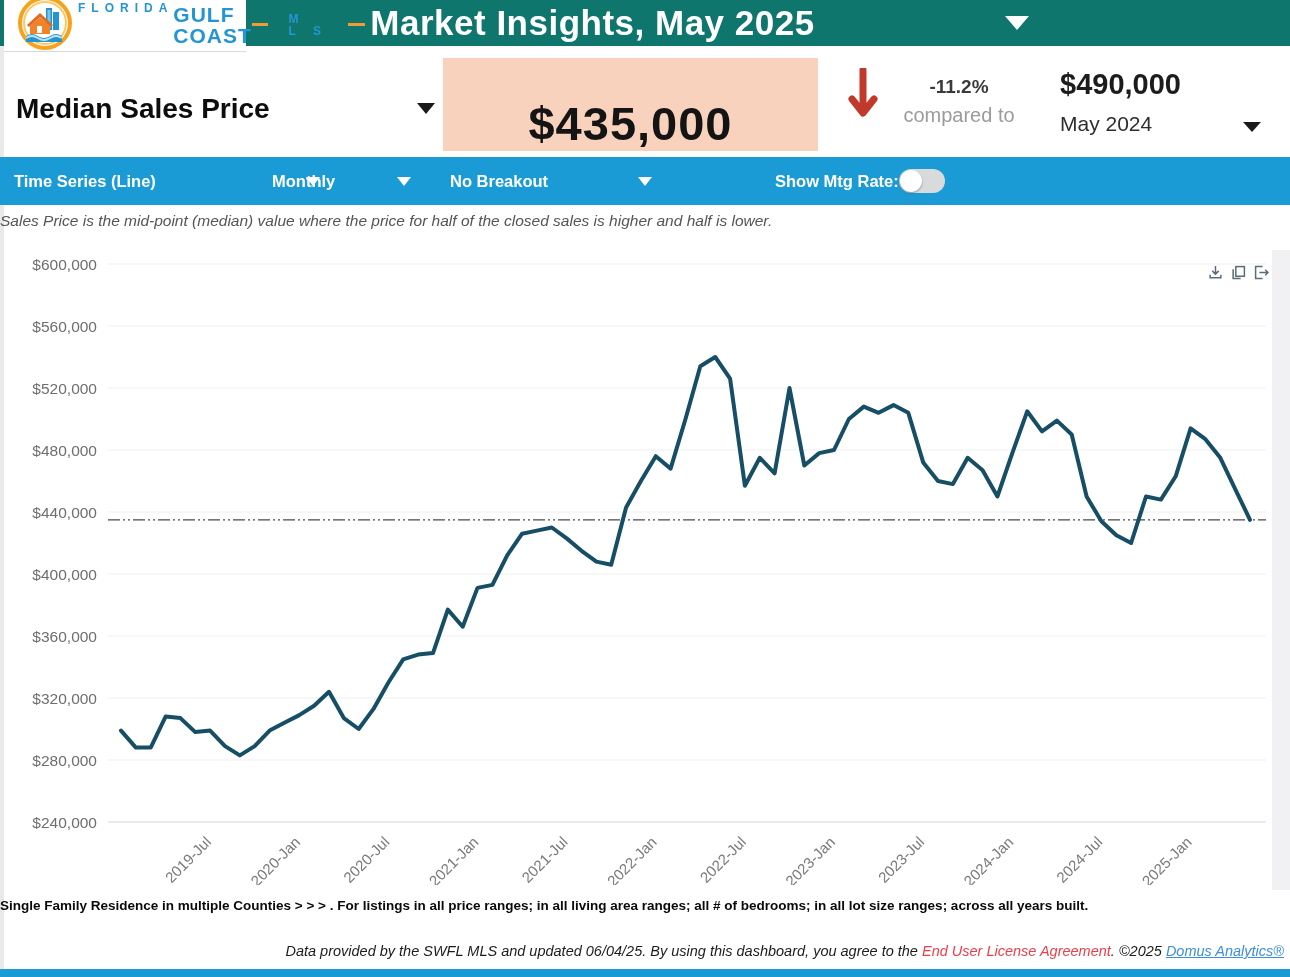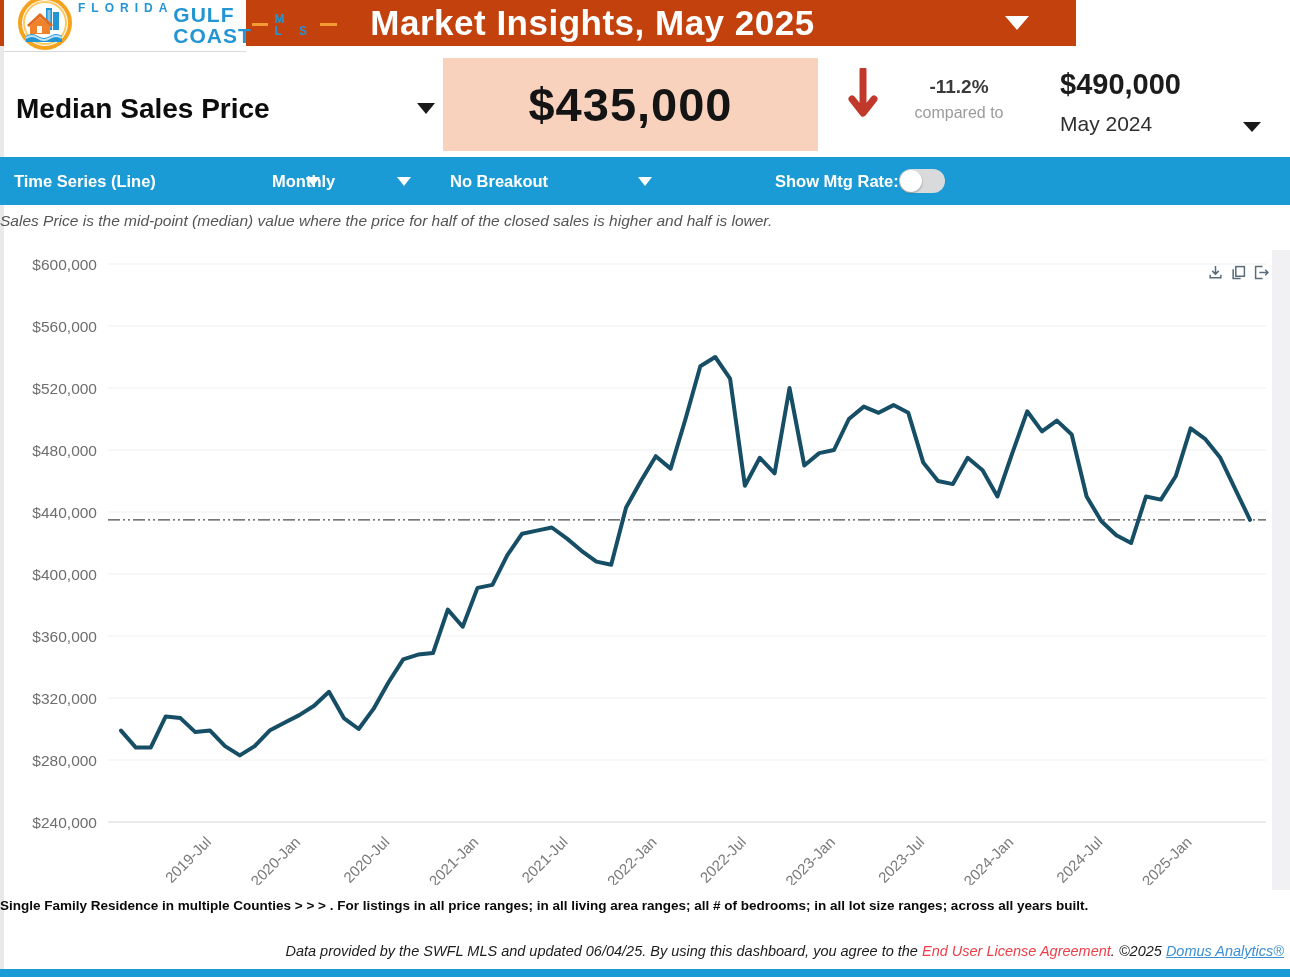--- a/index.html
+++ b/index.html
@@ -2,51 +2,51 @@
 <html><head>
 <meta charset="utf-8">
 <style>
   html,body{margin:0;padding:0;background:#fff;}
   *{box-sizing:border-box;}
   .screen{position:relative;width:1290px;height:977px;background:#fff;overflow:hidden;
           font-family:"Liberation Sans",sans-serif;color:#111;}
   .edge-strip{position:absolute;left:0;top:0;width:4px;height:977px;background:#e9e9ec;}
 
   
-  .header{position:absolute;left:0;top:0;width:1076px;height:46px;background:#c2410c;}
+  .header{position:absolute;left:0;top:0;width:1290px;height:46px;background:#0f766e;}
   .logo-box{position:absolute;left:4px;top:0;width:242px;height:52px;background:#fff;
             border-bottom:1px solid #d9d9d9;display:flex;align-items:center;z-index:3;}
   .logo-emblem{width:54px;height:54px;margin:-6px 6px 0 14px;flex:0 0 auto;}
   .wordmark{display:flex;flex-direction:row;line-height:1;margin-top:-4px;}
   .wm1{font-size:12px;font-weight:bold;letter-spacing:6px;color:#2495d3;}
   .wm2{font-size:21px;font-weight:bold;letter-spacing:1px;color:#2495d3;margin-top:2px;}
-  .wm3{display:flex;align-items:center;gap:6px;margin-top:2px;}
+  .wm3{display:flex;align-items:center;gap:20px;margin-top:2px;}
   .wm3 .dash{height:3px;width:28px;background:#f49a33;}
   .wm3 .mls{font-size:12px;font-weight:bold;letter-spacing:7px;color:#2495d3;}
   .app-title-wrap{position:absolute;left:245px;top:0;width:695px;height:46px;
                   display:flex;align-items:center;justify-content:center;}
   .app-title{color:#fff;font-size:35px;font-weight:bold;letter-spacing:.5px;}
   .title-caret{position:absolute;left:1005px;top:16px;width:0;height:0;
                border-left:12px solid transparent;border-right:12px solid transparent;
                border-top:14px solid #fff;}
 
   
   .metric-row{position:absolute;left:4px;top:46px;width:1286px;height:111px;background:#fff;}
   .metric-name{position:absolute;left:12px;top:47px;font-size:28px;font-weight:bold;color:#0d0d0d;}
   .metric-caret{position:absolute;left:413px;top:57px;width:0;height:0;
                 border-left:9px solid transparent;border-right:9px solid transparent;
                 border-top:11px solid #1a1a1a;}
   .value-box{position:absolute;left:439px;top:12px;width:375px;height:93px;background:#f8d2bd;
-             display:flex;align-items:center;justify-content:center;}
+             display:flex;align-items:flex-end;justify-content:center;}
   .value-text{font-size:47px;font-weight:bold;color:#141414;letter-spacing:1px;}
   .down-arrow{position:absolute;left:844px;top:22px;width:30px;height:60px;}
   .chg{position:absolute;left:895px;top:30px;width:120px;text-align:center;
        font-size:19px;font-weight:bold;color:#3a3a3a;}
   .chg-sub{position:absolute;left:885px;top:58px;width:140px;text-align:center;
-           font-size:16px;color:#9b9b9b;}
+           font-size:20px;color:#9b9b9b;}
   .cmp-val{position:absolute;left:1056px;top:22px;font-size:29px;font-weight:bold;color:#1c1c1c;}
   .cmp-period{position:absolute;left:1056px;top:66px;font-size:21px;color:#2e2e2e;}
   .cmp-caret{position:absolute;left:1239px;top:76px;width:0;height:0;
              border-left:9px solid transparent;border-right:9px solid transparent;
              border-top:10px solid #1a1a1a;}
 
   
   .toolbar{position:absolute;left:0;top:157px;width:1290px;height:48px;background:#1b9bd5;
            color:#fff;font-weight:bold;font-size:16.5px;padding-left:25px;}
   .tb-item{position:absolute;top:0;height:48px;display:flex;align-items:center;}

